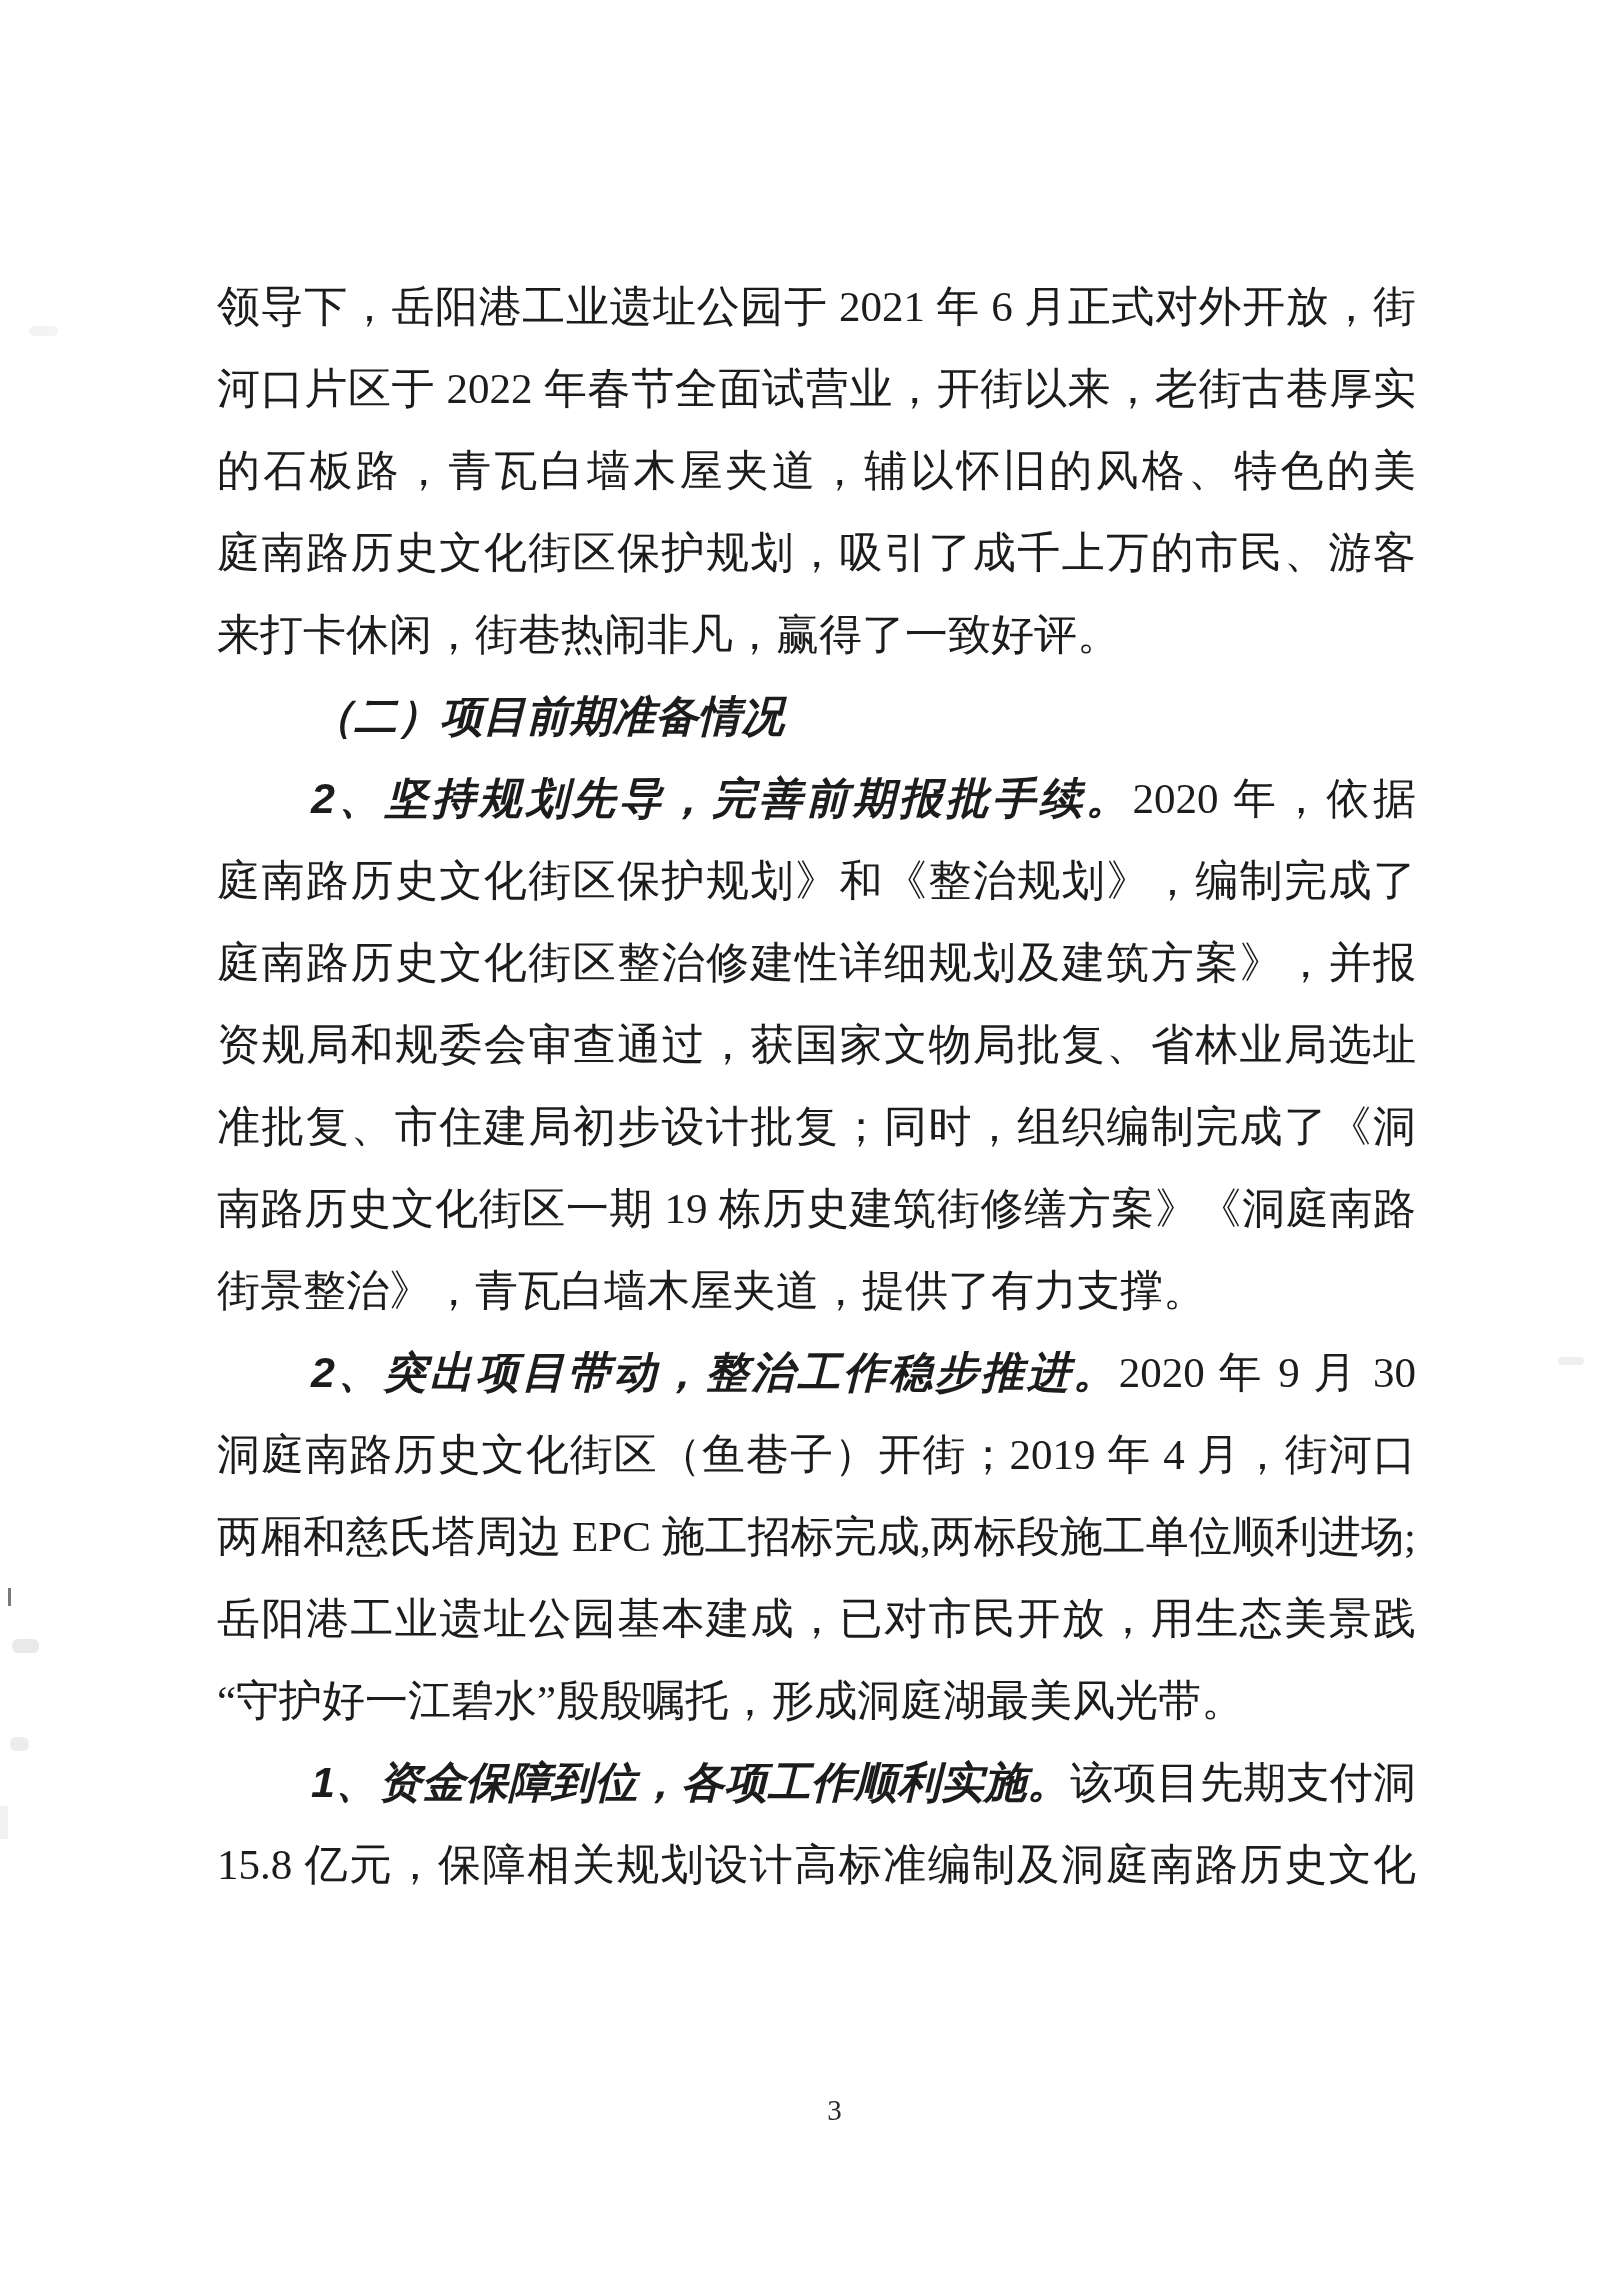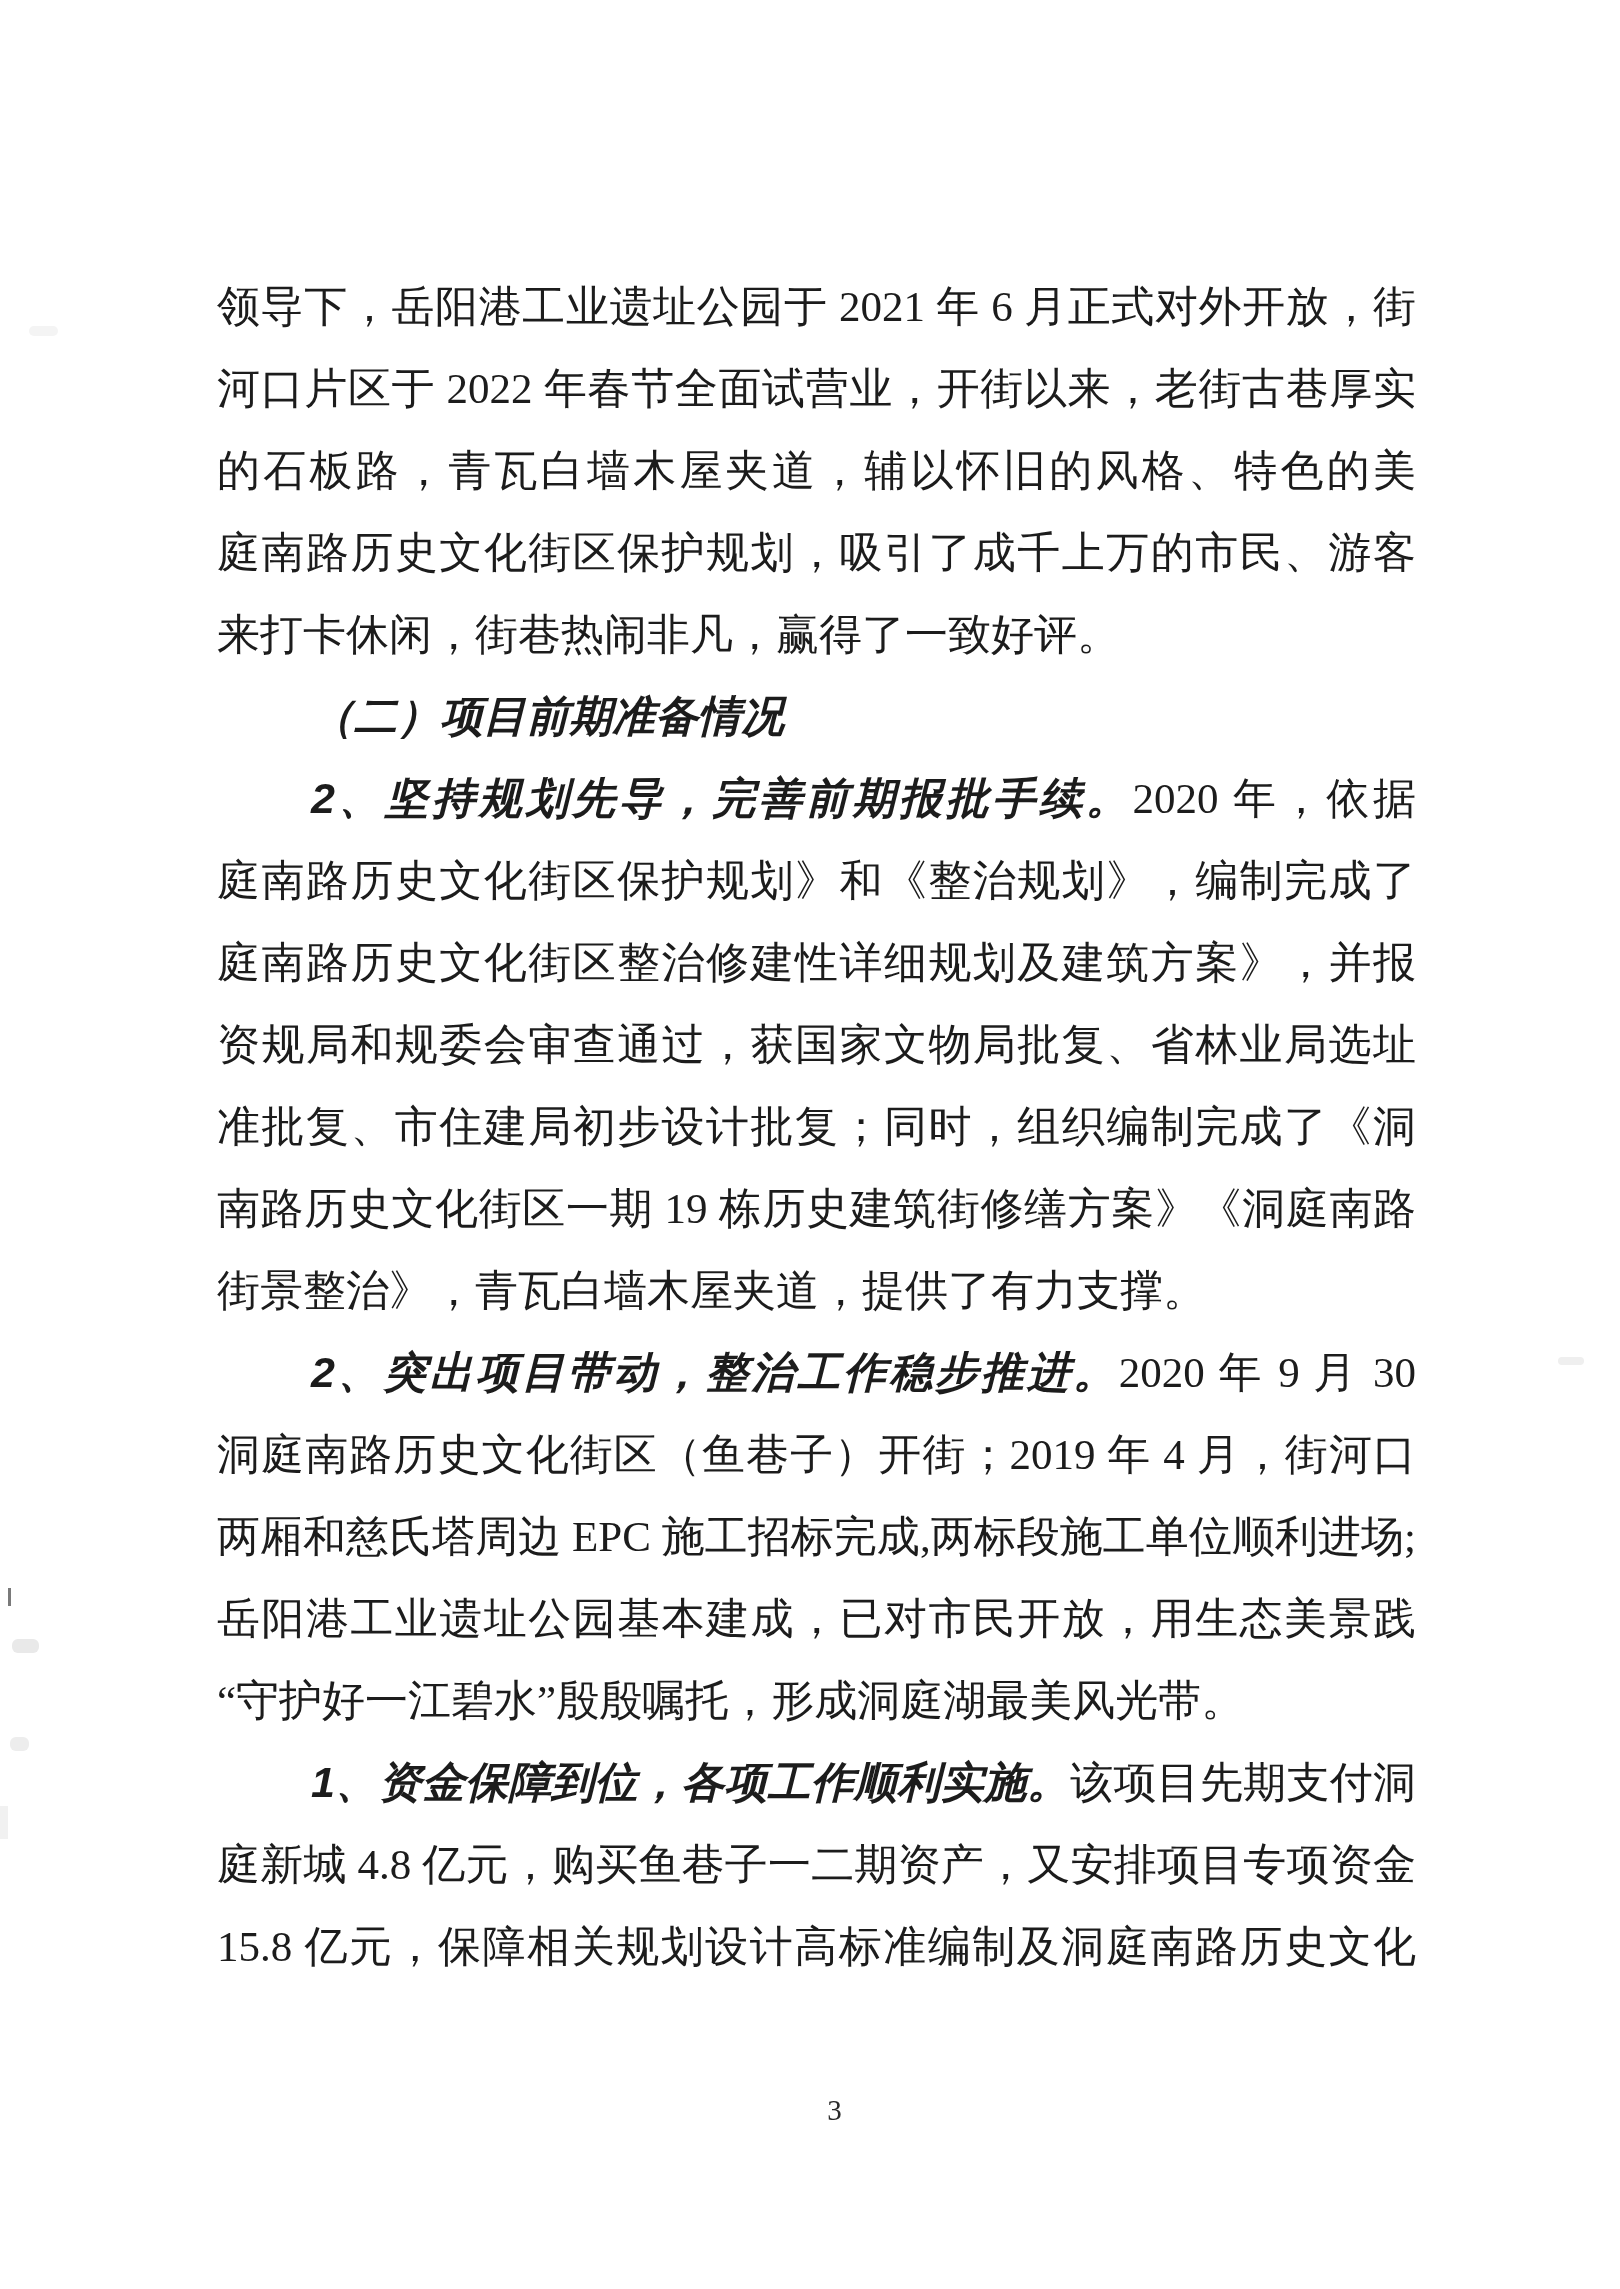--- a/index.html
+++ b/index.html
@@ -83,21 +83,20 @@
     <div class="line jl"><span class="bold-seg"></span><span>资规局和规委会审查通过，获国家文物局批复、省林业局选址核</span></div>
     <div class="line jl"><span class="bold-seg"></span><span>准批复、市住建局初步设计批复；同时，组织编制完成了《洞庭</span></div>
     <div class="line jl"><span class="bold-seg"></span><span>南路历史文化街区一期 19 栋历史建筑街修缮方案》《洞庭南路</span></div>
     <div class="line pl"><span class="bold-seg"></span><span>街景整治》，青瓦白墙木屋夹道，提供了有力支撑。</span></div>
     <div class="line jl indent"><span class="bold-seg">2、突出项目带动，整治工作稳步推进。</span><span>2020 年 9 月 30 日，</span></div>
     <div class="line jl"><span class="bold-seg"></span><span>洞庭南路历史文化街区（鱼巷子）开街；2019 年 4 月，街河口</span></div>
     <div class="line jl"><span class="bold-seg"></span><span>两厢和慈氏塔周边 EPC 施工招标完成,两标段施工单位顺利进场;</span></div>
     <div class="line jl"><span class="bold-seg"></span><span>岳阳港工业遗址公园基本建成，已对市民开放，用生态美景践行</span></div>
     <div class="line pl"><span class="bold-seg"></span><span>“守护好一江碧水”殷殷嘱托，形成洞庭湖最美风光带。</span></div>
     <div class="line jl indent"><span class="bold-seg">1、资金保障到位，各项工作顺利实施。</span><span>该项目先期支付洞</span></div>
-    <div class="line jl"><span class="bold-seg"></span><span>庭新城 4.8 亿元，购买鱼巷子一二期资产，又安排项目专项资金</span></div>
     <div class="line jl"><span class="bold-seg"></span><span>15.8 亿元，保障相关规划设计高标准编制及洞庭南路历史文化</span></div>
   </div>
 
   <div class="page-number">3</div>
 
   <div class="artifact a1"></div>
   <div class="artifact a2"></div>
   <div class="artifact a3"></div>
   <div class="artifact a4"></div>
   <div class="artifact a5"></div>

